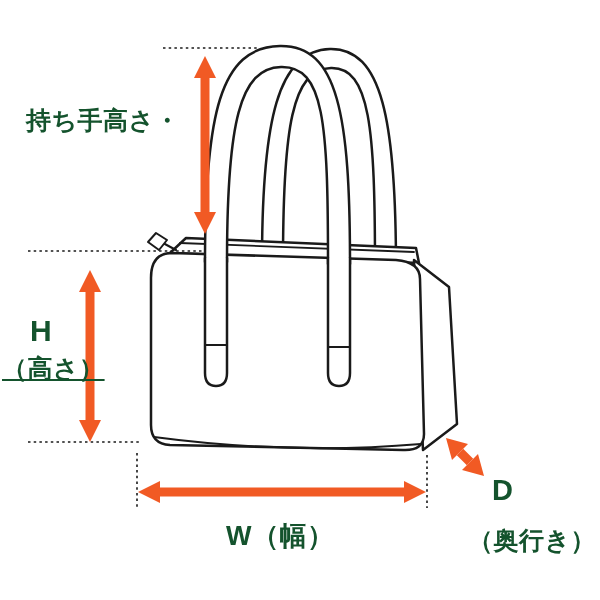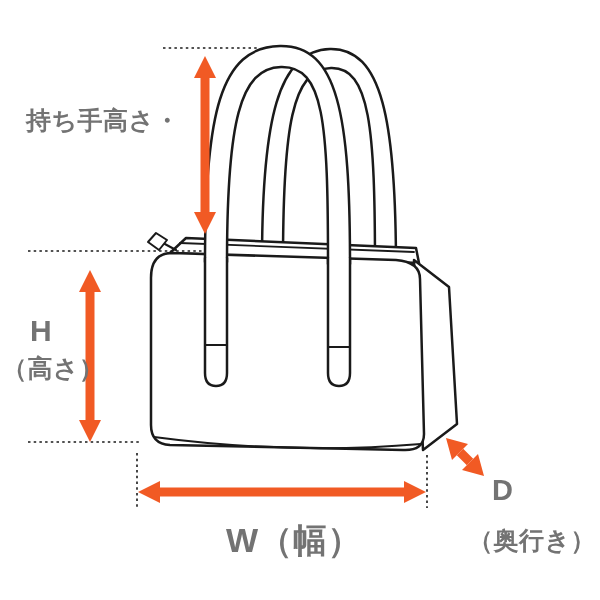--- a/index.html
+++ b/index.html
@@ -10,32 +10,32 @@
   html,body{margin:0;padding:0;}
   body{
     width:600px;height:600px;
     background:var(--bg-color);
     font-family:"Liberation Sans","DejaVu Sans",sans-serif;
   }
   .stage{position:relative;width:600px;height:600px;overflow:hidden;background:var(--bg-color);}
   .stage svg{position:absolute;left:0;top:0;}
   .label{
     position:absolute;
-    color:#737373;
+    color:#14532d;
     font-weight:700;
     white-space:nowrap;
     letter-spacing:0.5px;
   }
   .handle-height-label{
     left:12px;top:100px;width:182px;
     text-align:center;font-size:25px;line-height:40px;white-space:normal;
   }
   .h-letter{left:30px;top:314px;font-size:30px;}
-  .h-sub{left:2px;top:352px;font-size:25px;}
-  .w-label{left:226px;top:518px;font-size:34px;text-align:right;}
+  .h-sub{left:2px;top:352px;font-size:25px;text-decoration:underline;}
+  .w-label{left:226px;top:518px;font-size:27px;text-align:right;}
   .d-letter{left:492px;top:474px;font-size:29px;}
   .d-sub{left:468px;top:524px;font-size:25px;}
 
   .panel{fill:#fff;stroke:var(--outline-color);stroke-linejoin:round;stroke-linecap:round;}
   .line{fill:none;stroke:var(--outline-color);stroke-linejoin:round;stroke-linecap:round;}
   .guide{fill:none;stroke:var(--outline-color);stroke-width:1.6;stroke-dasharray:2.5 3.2;}
   .arrow-stroke{stroke:var(--arrow-color);fill:none;}
   .arrow-fill{fill:var(--arrow-color);stroke:none;}
 </style>
 </head>

